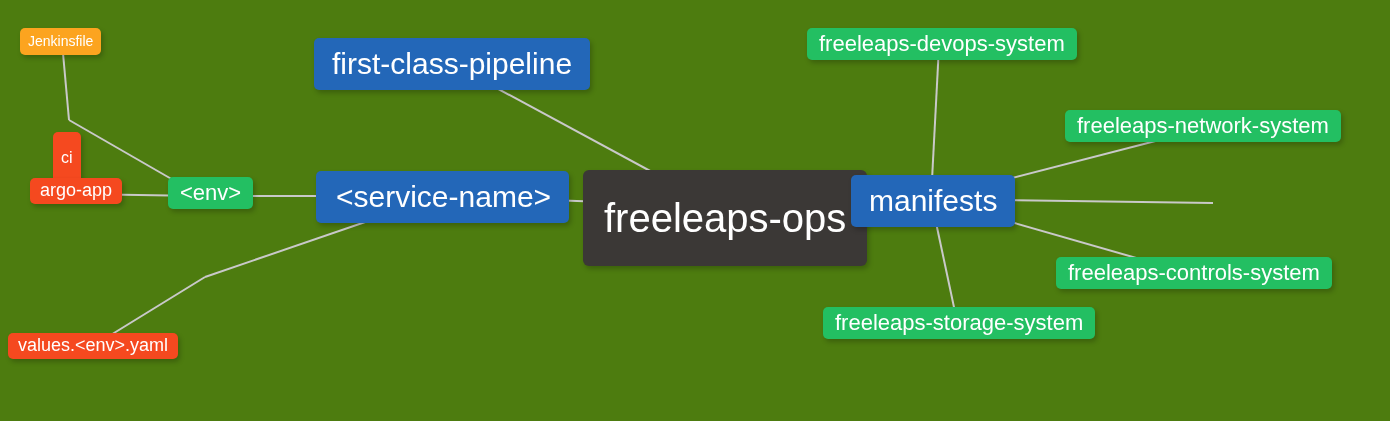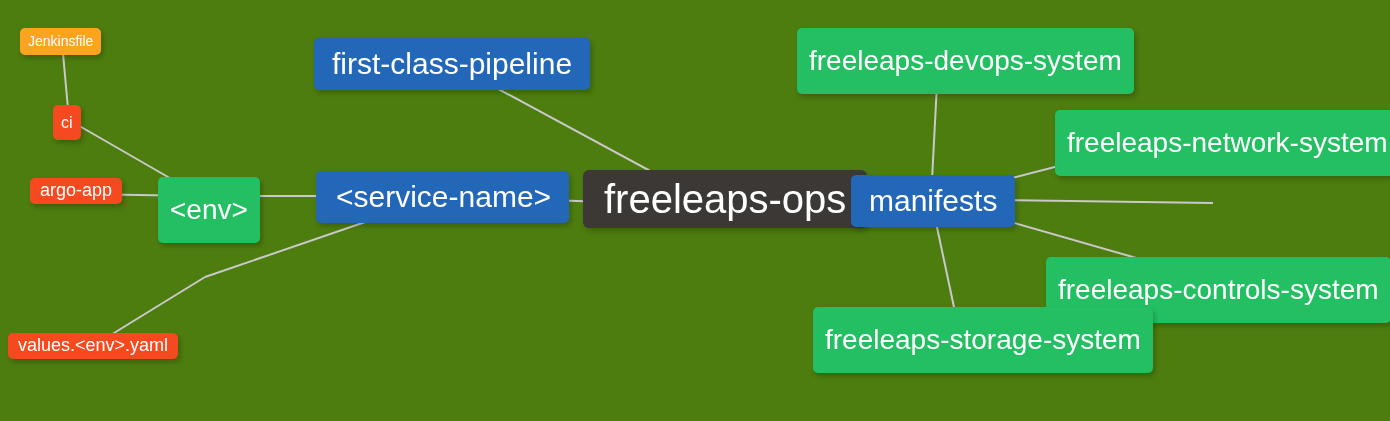--- a/index.html
+++ b/index.html
@@ -31,25 +31,25 @@
     border-radius: 5px;
     box-shadow: 2px 3px 5px rgba(0,0,0,0.22);
     cursor: pointer;
     line-height: 1.2;
   }
   .c-orange { background: #fca41f; }
   .c-red    { background: #f5491f; }
   .c-green  { background: #23bf62; }
   .c-blue   { background: #2367b8; }
   .c-dark   { background: #3b3836; border-radius: 6px; }
-  .s-xl  { font-size: 40px; padding: 5px 21px; }
+  .s-xl  { font-size: 40px; padding: 24px 21px; }
   .s-lg  { font-size: 30px; padding: 8px 18px; }
-  .s-md  { font-size: 28px; padding: 16px 12px; }
+  .s-md  { font-size: 22px; padding: 3px 12px; margin-left: 10px; }
   .s-sm  { font-size: 18px; padding: 2px 10px; }
-  .s-xs  { font-size: 16px; padding: 8px 8px; }
+  .s-xs  { font-size: 16px; padding: 16px 8px; margin-top: 27px; }
   .s-xxs { font-size: 14px; padding: 5px 8px; }
 </style>
 </head>
 <body>
 
 <div id="canvas">
 
   <svg id="edges" viewBox="0 0 1390 421" xmlns="http://www.w3.org/2000/svg">
     <line x1="62" y1="42" x2="69" y2="120"></line>
     <line x1="69" y1="120" x2="201" y2="196"></line>

